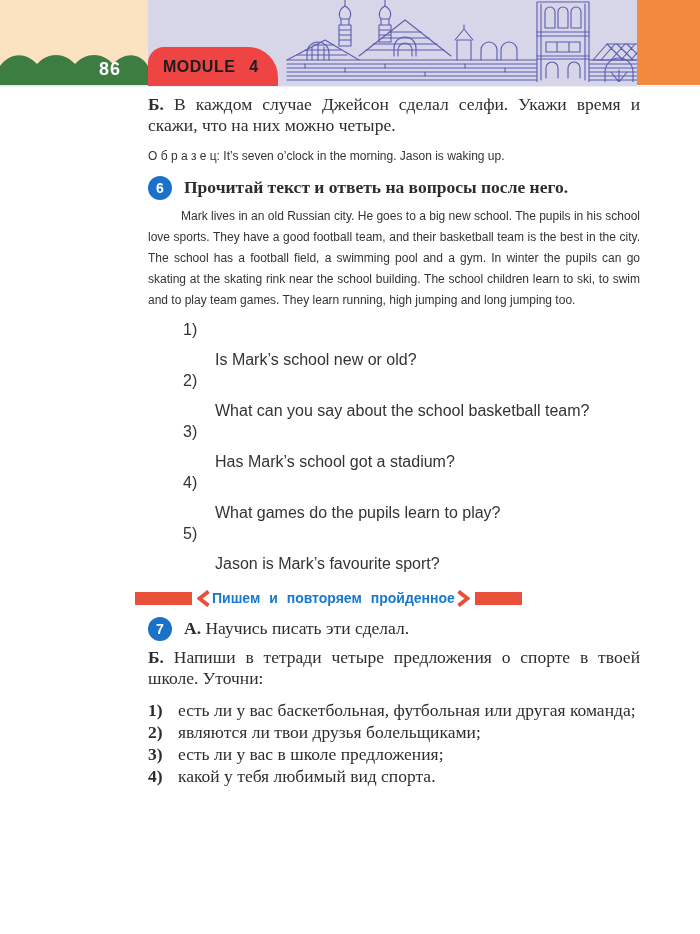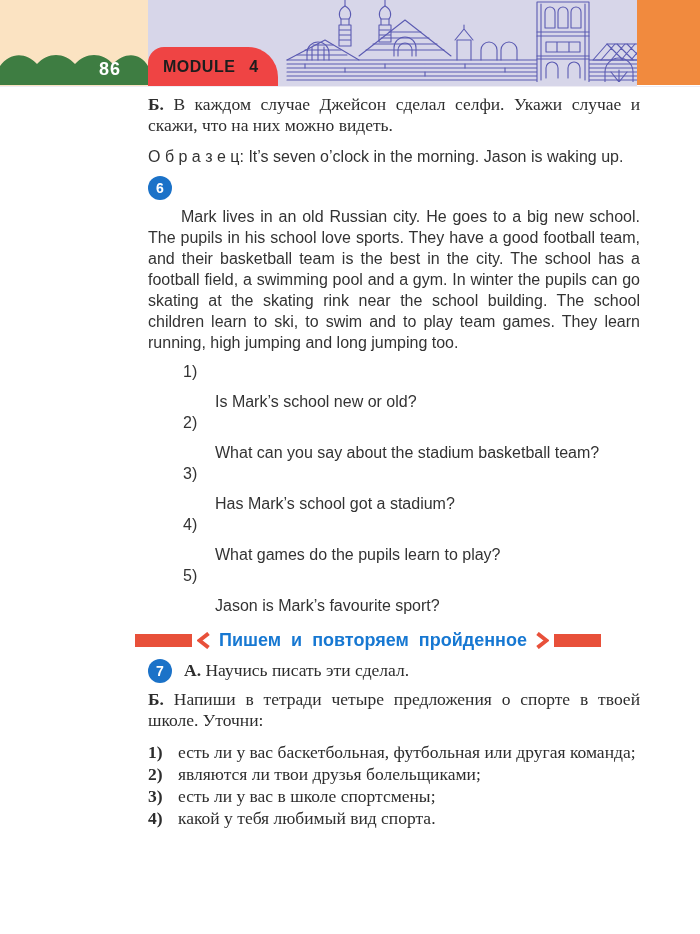--- a/index.html
+++ b/index.html
@@ -17,21 +17,21 @@
   .page-number{position:absolute;right:27px;top:8px;color:#ffffff;
     font-family:"Liberation Sans",sans-serif;font-weight:bold;font-size:18px;letter-spacing:1px;}
   .module-blob{position:absolute;left:148px;top:47px;width:130px;height:39px;background:#ef4444;
     border-radius:16px 30px 0 0;}
   .module-label{position:absolute;left:15px;top:11px;font-family:"Liberation Sans",sans-serif;
     font-weight:bold;font-size:16px;color:#1d1d1d;word-spacing:9px;letter-spacing:.5px;}
 
   
   .content{position:absolute;left:148px;top:94px;width:492px;}
   .serif-p{font-size:17.5px;line-height:21px;text-align:justify;text-align-last:left;margin:0 0 10px 0;}
-  .sans-p{font-family:"Liberation Sans",sans-serif;font-size:16px;line-height:21px;
+  .sans-p{font-family:"Liberation Sans",sans-serif;font-size:12px;line-height:21px;
     text-align:justify;text-align-last:left;margin:0 0 8px 0;color:#333;}
   .marker{font-weight:bold;}
   .indent{text-indent:33px;}
 
   .ex-head{display:flex;align-items:flex-start;gap:12px;margin:6px 0 6px 0;}
   .badge{flex:0 0 auto;width:24px;height:24px;border-radius:50%;background:#1b72c8;color:#fff;
     font-family:"Liberation Sans",sans-serif;font-weight:bold;font-size:14px;
     display:flex;align-items:center;justify-content:center;margin-top:1px;}
   .ex-title{font-weight:bold;font-size:17.5px;line-height:24px;}
 
@@ -39,21 +39,21 @@
     margin:2px 0 0 35px;padding:0;list-style:none;color:#333;}
   .q-list li{display:flex;}
   .q-num{flex:0 0 32px;}
   .q-text{flex:1;text-align:justify;text-align-last:left;margin-top:30px;}
 
   .banner{display:flex;align-items:center;margin:14px 0 8px -13px;height:20px;}
   .banner .bar{height:13px;background:#e8503a;}
   .bar-left{width:57px;margin-right:5px;}
   .bar-right{width:47px;margin-left:5px;}
   .banner-title{color:#1778d2;font-family:"Liberation Sans",sans-serif;font-weight:bold;
-    font-size:18px;word-spacing:5px;margin:0 9px;white-space:nowrap;}
+    font-size:14px;word-spacing:5px;margin:0 2px;white-space:nowrap;}
 
   .prompt-list{margin:0;padding:0;list-style:none;font-size:17.5px;line-height:22px;}
   .prompt-list li{display:flex;}
   .p-num{flex:0 0 30px;font-weight:bold;}
   .p-text{flex:1;text-align:justify;text-align-last:left;}
 </style>
 </head>
 <body>
 
 <div class="page">
@@ -113,39 +113,40 @@
     </div>
 
     <div class="module-blob">
       <span class="module-label">MODULE 4</span>
     </div>
   </div>
 
   <div class="content">
 
     <p class="serif-p"><b class="marker">Б.</b>
-      <span>В каждом случае Джейсон сделал селфи. Укажи случае и скажи, что на них можно видеть.</span></p>
+      <span>В каждом случае Джейсон сделал селфи. Укажи время и скажи, что на них можно четыре.</span></p>
 
     <p class="sans-p"><span>О б р а з е ц:</span>
       <span>It’s seven o’clock in the morning. Jason is waking up.</span></p>
 
     <div class="ex-head">
       <div class="badge">6</div>
+      <div class="ex-title">Прочитай текст и ответь на вопросы после него.</div>
     </div>
 
     <p class="sans-p indent">Mark lives in an old Russian city. He goes to a big new school. The pupils in his school love sports. They have a good football team, and their basketball team is the best in the city. The school has a football field, a swimming pool and a gym. In winter the pupils can go skating at the skating rink near the school building. The school children learn to ski, to swim and to play team games. They learn running, high jumping and long jumping too.</p>
 
     <ol class="q-list">
       <li>
         <span class="q-num">1)</span>
         <span class="q-text">Is Mark’s school new or old?</span>
         </li>
       <li>
         <span class="q-num">2)</span>
-        <span class="q-text">What can you say about the stadium basketball team?</span>
+        <span class="q-text">What can you say about the school basketball team?</span>
         </li>
       <li>
         <span class="q-num">3)</span>
         <span class="q-text">Has Mark’s school got a stadium?</span>
         </li>
       <li>
         <span class="q-num">4)</span>
         <span class="q-text">What games do the pupils learn to play?</span>
         </li>
       <li>
@@ -180,21 +181,21 @@
       <li>
         <span class="p-num">1)</span>
         <span class="p-text">есть ли у вас баскетбольная, футбольная или другая команда;</span>
         </li>
       <li>
         <span class="p-num">2)</span>
         <span class="p-text">являются ли твои друзья болельщиками;</span>
         </li>
       <li>
         <span class="p-num">3)</span>
-        <span class="p-text">есть ли у вас в школе спортсмены;</span>
+        <span class="p-text">есть ли у вас в школе предложения;</span>
         </li>
       <li>
         <span class="p-num">4)</span>
         <span class="p-text">какой у тебя любимый вид спорта.</span>
         </li>
     </ol>
 
   </div>
 </div>
 

